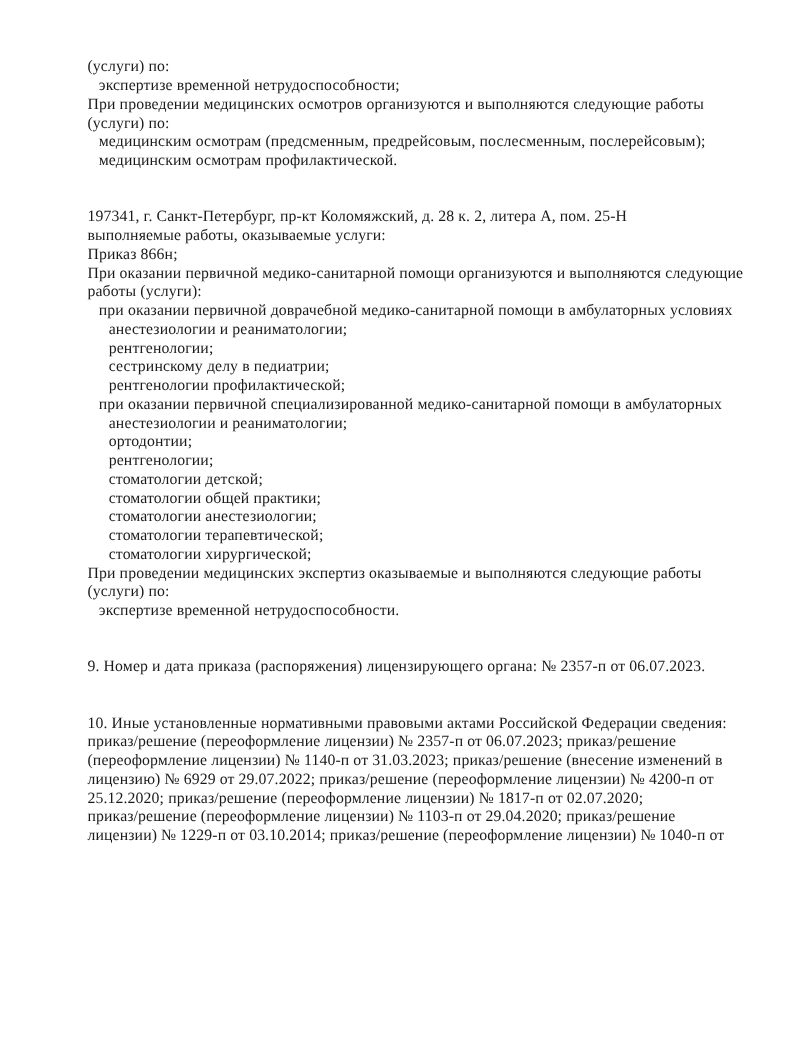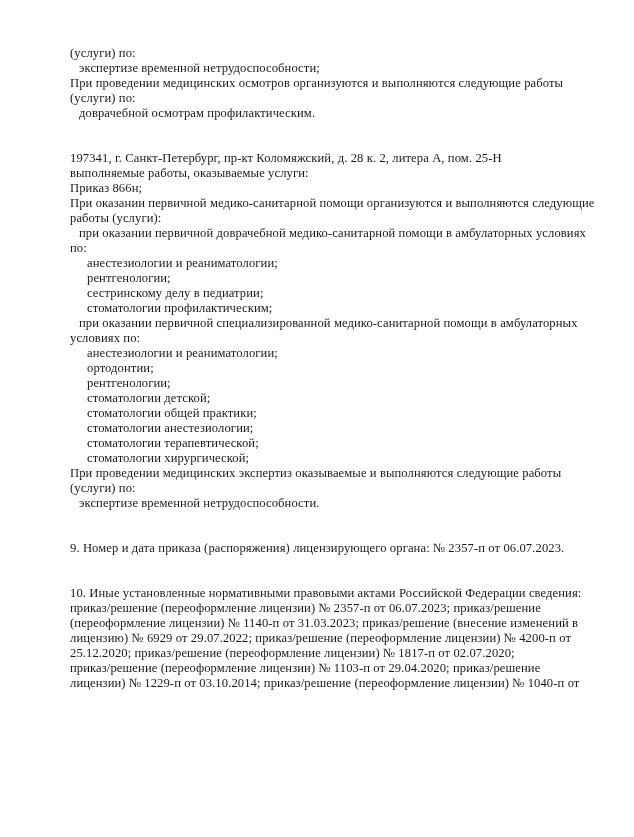--- a/index.html
+++ b/index.html
@@ -34,36 +34,35 @@
 </style>
 </head>
 <body>
 
 <main class="page">
   <div id="doc-body" class="doc-body">
       <div class="line indent-0">(услуги) по:</div>
       <div class="line indent-1">экспертизе временной нетрудоспособности;</div>
       <div class="line indent-0">При проведении медицинских осмотров организуются и выполняются следующие работы</div>
       <div class="line indent-0">(услуги) по:</div>
-      <div class="line indent-1">доврачебной осмотрам профилактическим.</div>
+      <div class="line indent-1">медицинским осмотрам (предсменным, предрейсовым, послесменным, послерейсовым);</div>
+      <div class="line indent-1">медицинским осмотрам профилактической.</div>
       <div class="line indent-0 blank"></div>
       <div class="line indent-0 blank"></div>
       <div class="line indent-0">197341, г. Санкт-Петербург, пр-кт Коломяжский, д. 28 к. 2, литера А, пом. 25-Н</div>
       <div class="line indent-0">выполняемые работы, оказываемые услуги:</div>
       <div class="line indent-0">Приказ 866н;</div>
       <div class="line indent-0">При оказании первичной медико-санитарной помощи организуются и выполняются следующие</div>
       <div class="line indent-0">работы (услуги):</div>
       <div class="line indent-1">при оказании первичной доврачебной медико-санитарной помощи в амбулаторных условиях</div>
-      <div class="line indent-0">по:</div>
       <div class="line indent-2">анестезиологии и реаниматологии;</div>
       <div class="line indent-2">рентгенологии;</div>
       <div class="line indent-2">сестринскому делу в педиатрии;</div>
-      <div class="line indent-2">стоматологии профилактическим;</div>
+      <div class="line indent-2">рентгенологии профилактической;</div>
       <div class="line indent-1">при оказании первичной специализированной медико-санитарной помощи в амбулаторных</div>
-      <div class="line indent-0">условиях по:</div>
       <div class="line indent-2">анестезиологии и реаниматологии;</div>
       <div class="line indent-2">ортодонтии;</div>
       <div class="line indent-2">рентгенологии;</div>
       <div class="line indent-2">стоматологии детской;</div>
       <div class="line indent-2">стоматологии общей практики;</div>
       <div class="line indent-2">стоматологии анестезиологии;</div>
       <div class="line indent-2">стоматологии терапевтической;</div>
       <div class="line indent-2">стоматологии хирургической;</div>
       <div class="line indent-0">При проведении медицинских экспертиз оказываемые и выполняются следующие работы</div>
       <div class="line indent-0">(услуги) по:</div>

